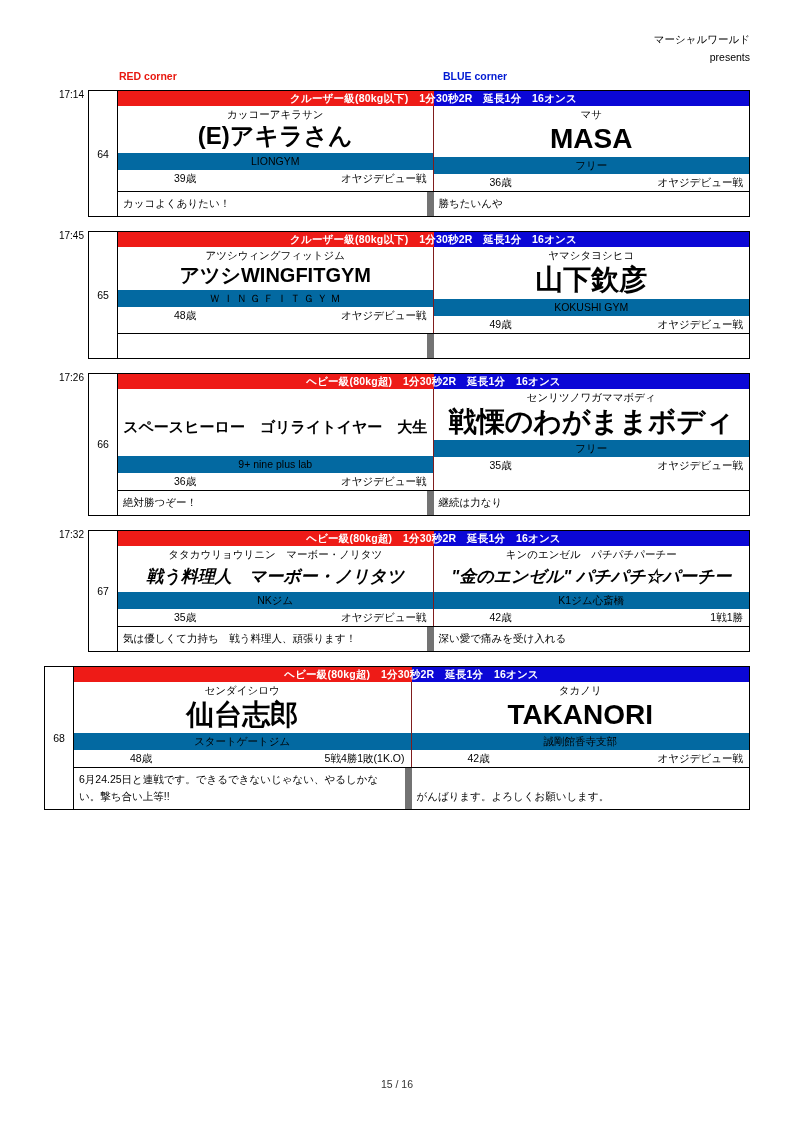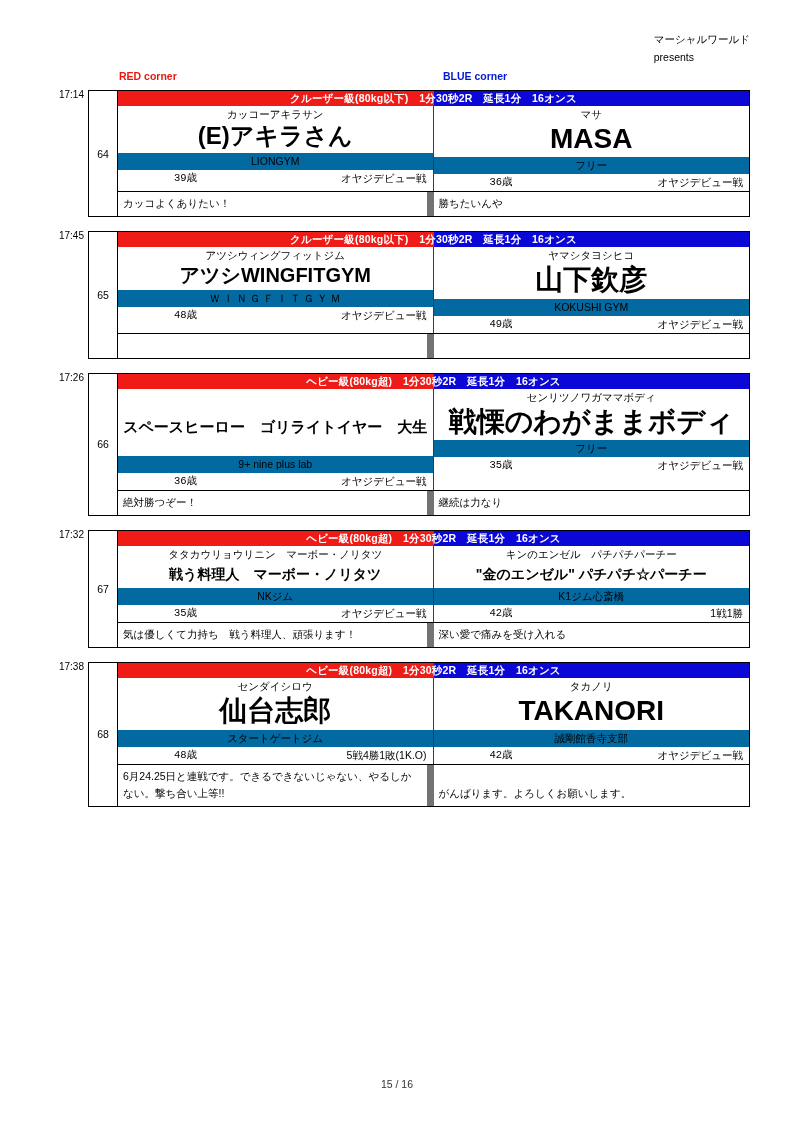--- a/index.html
+++ b/index.html
@@ -17,21 +17,21 @@
   .page {
     position: relative;
     width: 794px;
     height: 1122px;
     box-sizing: border-box;
   }
   .presents {
     position: absolute;
     right: 44px;
     top: 30px;
-    text-align: left;
+    text-align: right;
     font-size: 10.5px;
     line-height: 18px;
     color: #000;
   }
   .corner-labels {
     position: absolute;
     left: 0;
     top: 70px;
     width: 794px;
     height: 14px;
@@ -154,41 +154,41 @@
     text-align: center;
     font-weight: bold;
     line-height: 1.12;
     padding: 1px 2px 3px 2px;
     white-space: nowrap;
     overflow: hidden;
   }
   .name.sz-xl { font-size: 28px; }
   .name.sz-lg { font-size: 24px; }
   .name.sz-md { font-size: 20px; }
-  .name.sz-sm { font-size: 14px; }
+  .name.sz-sm { font-size: 17px; font-style: italic; }
   .name.sz-xs { font-size: 15px; }
 
   .gym {
     background: #0369a1;
     text-align: center;
     font-size: 10.5px;
     height: 17px;
     line-height: 17px;
     white-space: nowrap;
     overflow: hidden;
   }
   .stats {
     display: flex;
     justify-content: space-between;
     font-size: 10.5px;
     height: 17px;
     line-height: 17px;
     padding: 0 4px;
   }
-  .stats .age { padding-left: 52px; font-family: Liberation Mono, monospace; }
+  .stats .age { padding-left: 52px; }
   .stats .rec { padding-right: 2px; }
 
   .comments {
     display: flex;
     border-top: 1px solid #000;
     min-height: 24px;
   }
   .comment {
     width: 50%;
     box-sizing: border-box;
@@ -381,23 +381,20 @@
         <div class="comments">
           <div class="comment red">気は優しくて力持ち　戦う料理人、頑張ります！</div>
           <div class="comment blue">深い愛で痛みを受け入れる</div>
         </div>
       </div>
     </div>
 
     <div class="bout-gap"></div>
 
     <div class="bout">
-      <div class="time-col">
-        <div class="time-txt">17:38</div>
-      </div>
       <div class="num-col">68</div>
       <div class="card">
         <div class="banner">
           <div class="half-red"></div>
           <div class="half-blue"></div>
           <div class="btext">ヘビー級(80kg超)　1分30秒2R　延長1分　16オンス</div>
         </div>
         <div class="fighters">
           <div class="fighter red">
             <div class="kana">センダイシロウ</div>

